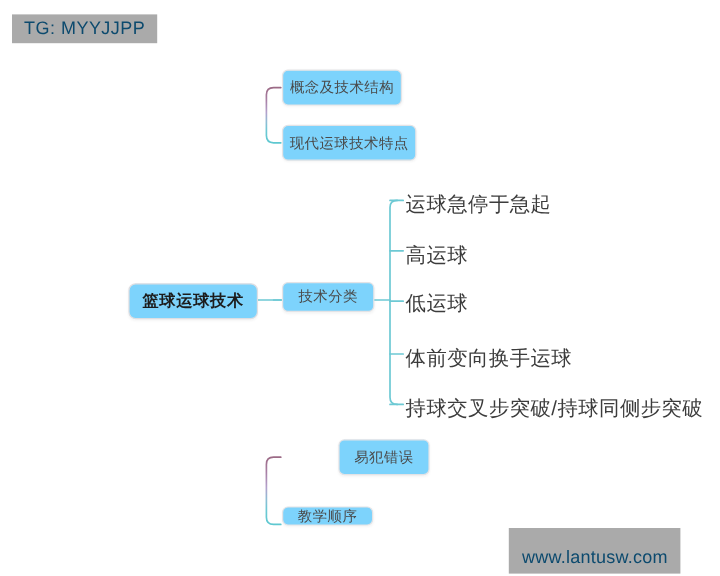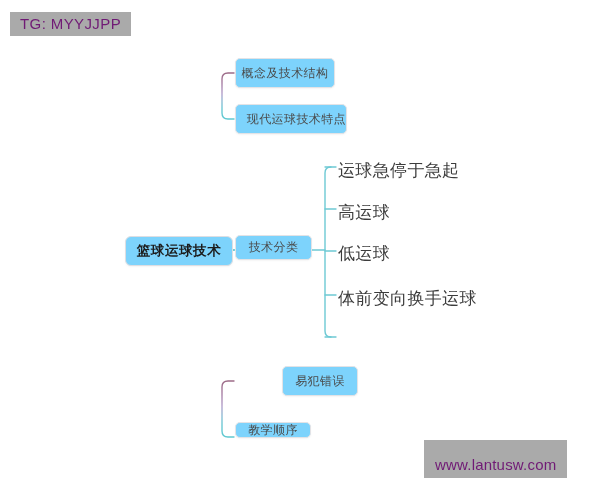--- a/index.html
+++ b/index.html
@@ -70,21 +70,21 @@
     color: #3c3c3c;
     letter-spacing: 0.35px;
     white-space: nowrap;
     line-height: 1;
   }
 
   
   .watermark {
     position: absolute;
     background: #aaaaaa;
-    color: #701a75;
+    color: #0c4a6e;
     display: flex;
     align-items: flex-end;
     white-space: nowrap;
   }
   #watermark-top {
     left: 10px;
     top: 12px;
     padding: 3px 10px 4px 10px;
     font-size: 15px;
     letter-spacing: 0.4px;
@@ -137,29 +137,29 @@
       <path d="M 331 167 Q 325 167 325 173 L 325 331 Q 325 337 331 337"></path>
 
       <path d="M 325 167 L 336 167"></path>
       <path d="M 325 209 L 336 209"></path>
       <path d="M 325 251 L 336 251"></path>
       <path d="M 325 295 L 336 295"></path>
       <path d="M 325 337 L 336 337"></path>
     </g>
   </svg>
 
-  <div class="node root" style="left:125px; top:236px; width:108px; height:30px;">
+  <div class="node root" style="left:107px; top:236px; width:108px; height:30px;">
     <span>篮球运球技术</span>
   </div>
 
   <div class="node branch" style="left:235px; top:58px; width:100px; height:30px;">
     <span>概念及技术结构</span>
   </div>
 
-  <div class="node branch" style="left:235px; top:104px; width:112px; height:30px;justify-content:flex-end;">
+  <div class="node branch" style="left:235px; top:104px; width:112px; height:30px;">
     <span>现代运球技术特点</span>
   </div>
 
   <div class="node branch" style="left:235px; top:235px; width:77px; height:25px;align-items:center;">
     <span>技术分类</span>
   </div>
 
   <div class="node branch" style="left:235px; top:366px; width:76px; height:30px;margin-left:47px;">
     <span>易犯错误</span>
   </div>
@@ -177,20 +177,23 @@
   </div>
 
   <div class="leaf" style="left:338px; top:246px;font-family:Liberation Mono, monospace;">
     <span>低运球</span>
   </div>
 
   <div class="leaf" style="left:338px; top:290px;">
     <span>体前变向换手运球</span>
   </div>
 
+  <div class="leaf" style="left:338px; top:332px;">
+    <span>持球交叉步突破/持球同侧步突破</span>
+  </div>
 
 </div>
 
 <div class="watermark" id="watermark-top">
   <span>TG: MYYJJPP</span>
 </div>
 
 <div class="watermark" id="watermark-bottom">
   <span>www.lantusw.com</span>
 </div>

